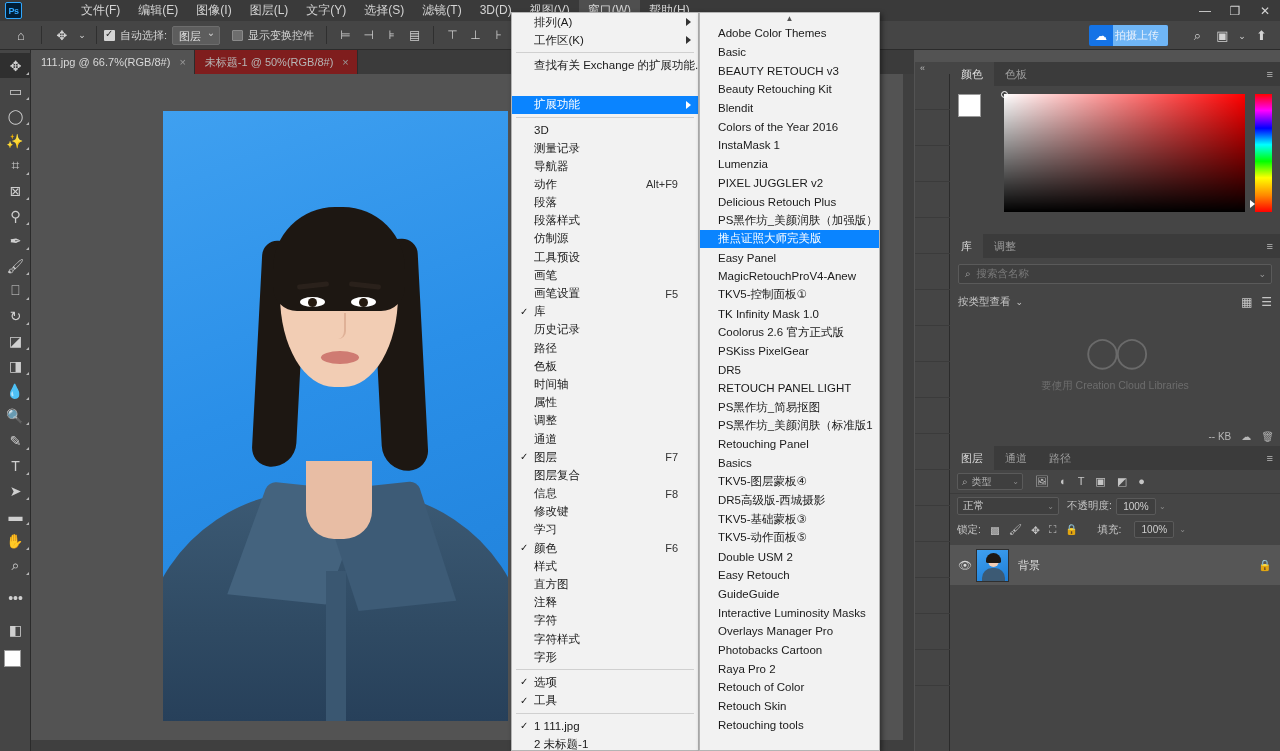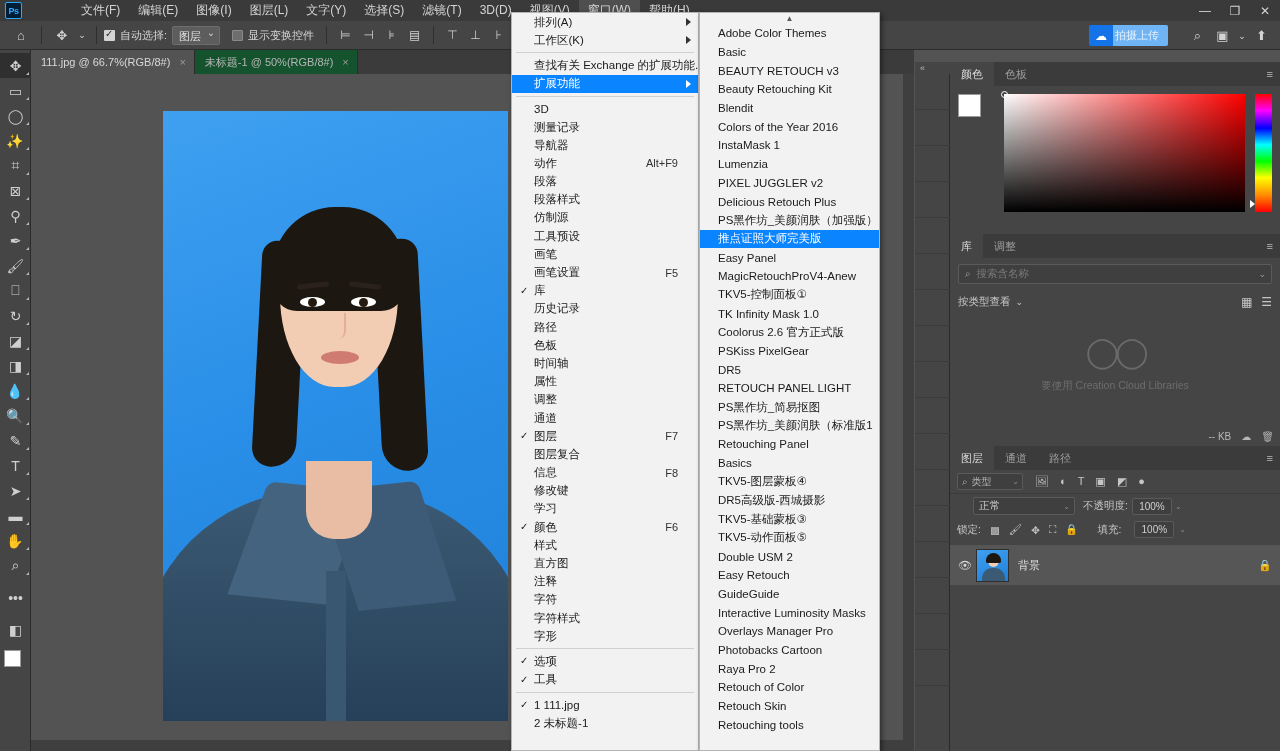--- a/index.html
+++ b/index.html
@@ -97,21 +97,21 @@
     justify-content: center; color: #d4d4d4; font-size: 13px;
   }
 
   
   .tabbar {
     position: absolute; left: 31px; top: 50px; width: 883px; height: 24px;
     background: #3b3b3b; display: flex; align-items: stretch;
   }
   .doc-tab {
     display: flex; align-items: center; padding: 0 8px 0 10px;
-    font-size: 11px; color: #b6b6b6; background: #14532d;
+    font-size: 11px; color: #b6b6b6; background: #7f1d1d;
     border-right: 1px solid #2b2b2b; height: 24px;
   }
   .doc-tab.active { background: #535353; color: #d8d8d8; }
   .doc-tab .x { margin-left: 9px; font-size: 11px; color: #9a9a9a; }
 
   
   .toolbar {
     position: absolute; left: 0; top: 50px; width: 31px; height: 701px;
     background: #454545; border-right: 1px solid #2b2b2b;
     padding-top: 3px;
@@ -232,21 +232,21 @@
     position: absolute; left: 511px; top: 12px; width: 188px; height: 739px;
     background: #f2f2f2; border: 1px solid #b4b4b4;
     box-shadow: 2px 2px 5px rgba(0,0,0,0.45); z-index: 60;
     font-size: 11.5px; color: #1a1a1a; overflow: hidden;
   }
   .menu-dd .row {
     height: 18.2px; display: flex; align-items: center;
     padding-left: 22px; padding-right: 20px; position: relative;
     white-space: nowrap;
   }
-  .menu-dd .row.hl { background: #0a84ff; color: #fff; }
+  .menu-dd .row.hl { background: #0a84ff; color: #fff; margin-top: 21px; }
   .menu-dd .row .chk {
     position: absolute; left: 8px; font-size: 10px; line-height: 18px;
   }
   .menu-dd .row .arw {
     position: absolute; right: 7px; width: 0; height: 0;
     border-top: 4px solid transparent; border-bottom: 4px solid transparent;
     border-left: 5px solid #333;
   }
   .menu-dd .row.hl .arw { border-left-color: #fff; }
   .menu-dd .row .acc {
@@ -379,21 +379,21 @@
   }
   .lay-kind .cv { position: absolute; right: 3px; font-size: 8px; color: #8a8a8a; }
   .lay-ficons { display: flex; gap: 11px; margin-left: 12px; color: #c5c5c5; font-size: 11px; }
   .lay-blend {
     height: 24px; display: flex; align-items: center; padding: 0 7px;
     font-size: 10.5px; color: #c5c5c5;
   }
   .blend-sel {
     width: 102px; height: 18px; background: #3f3f3f; border: 1px solid #5a5a5a;
     border-radius: 2px; display: flex; align-items: center; padding: 0 5px;
-    font-size: 10.5px; color: #cfcfcf; position: relative; margin-left: 16px;
+    font-size: 10.5px; color: #cfcfcf; position: relative;
   }
   .blend-sel .cv { position: absolute; right: 4px; font-size: 8px; color: #8a8a8a; }
   .opa-box {
     width: 40px; height: 17px; background: #3f3f3f; border: 1px solid #5a5a5a;
     display: flex; align-items: center; justify-content: center;
     font-size: 10px; color: #cfcfcf; border-radius: 2px; margin-left: 4px;
   }
   .lay-lock {
     height: 23px; display: flex; align-items: center; padding: 0 7px;
     font-size: 10.5px; color: #c5c5c5; gap: 9px;

